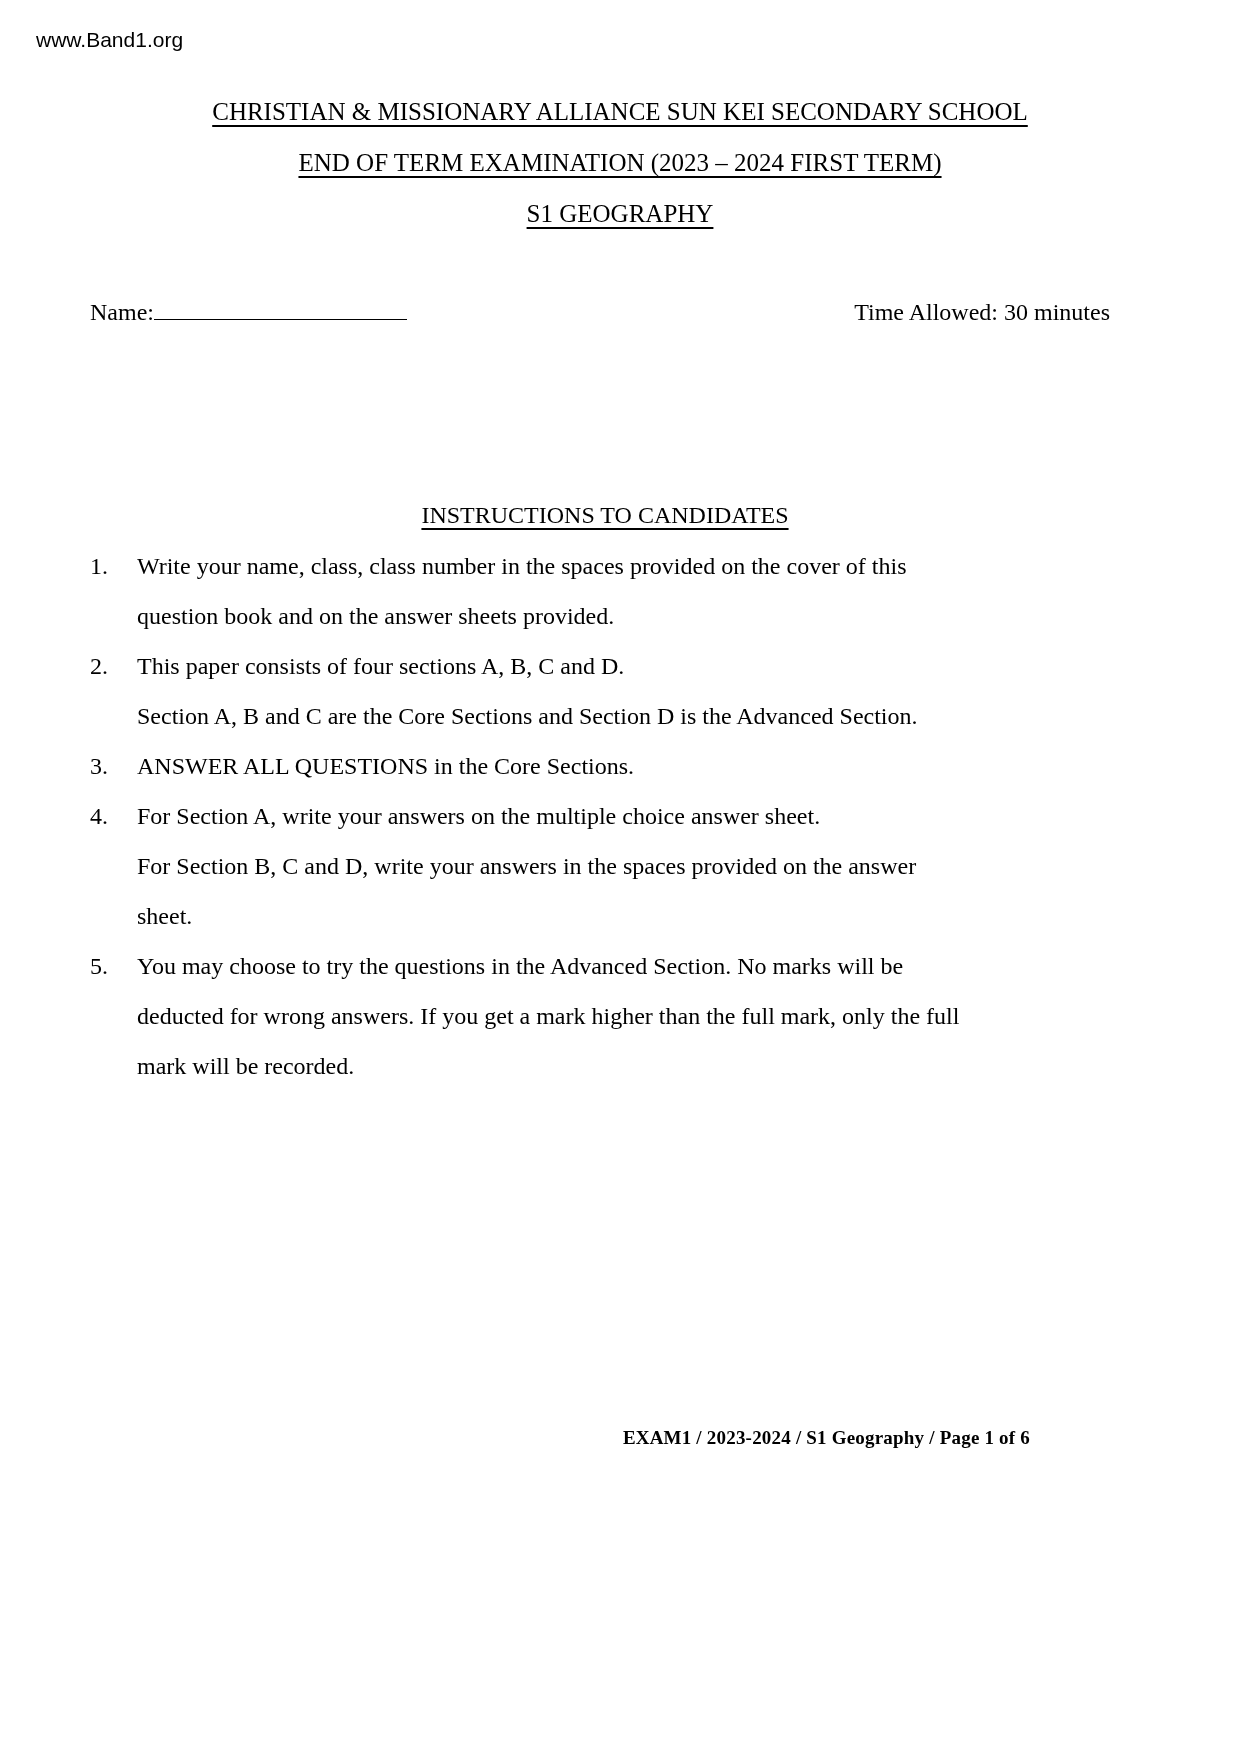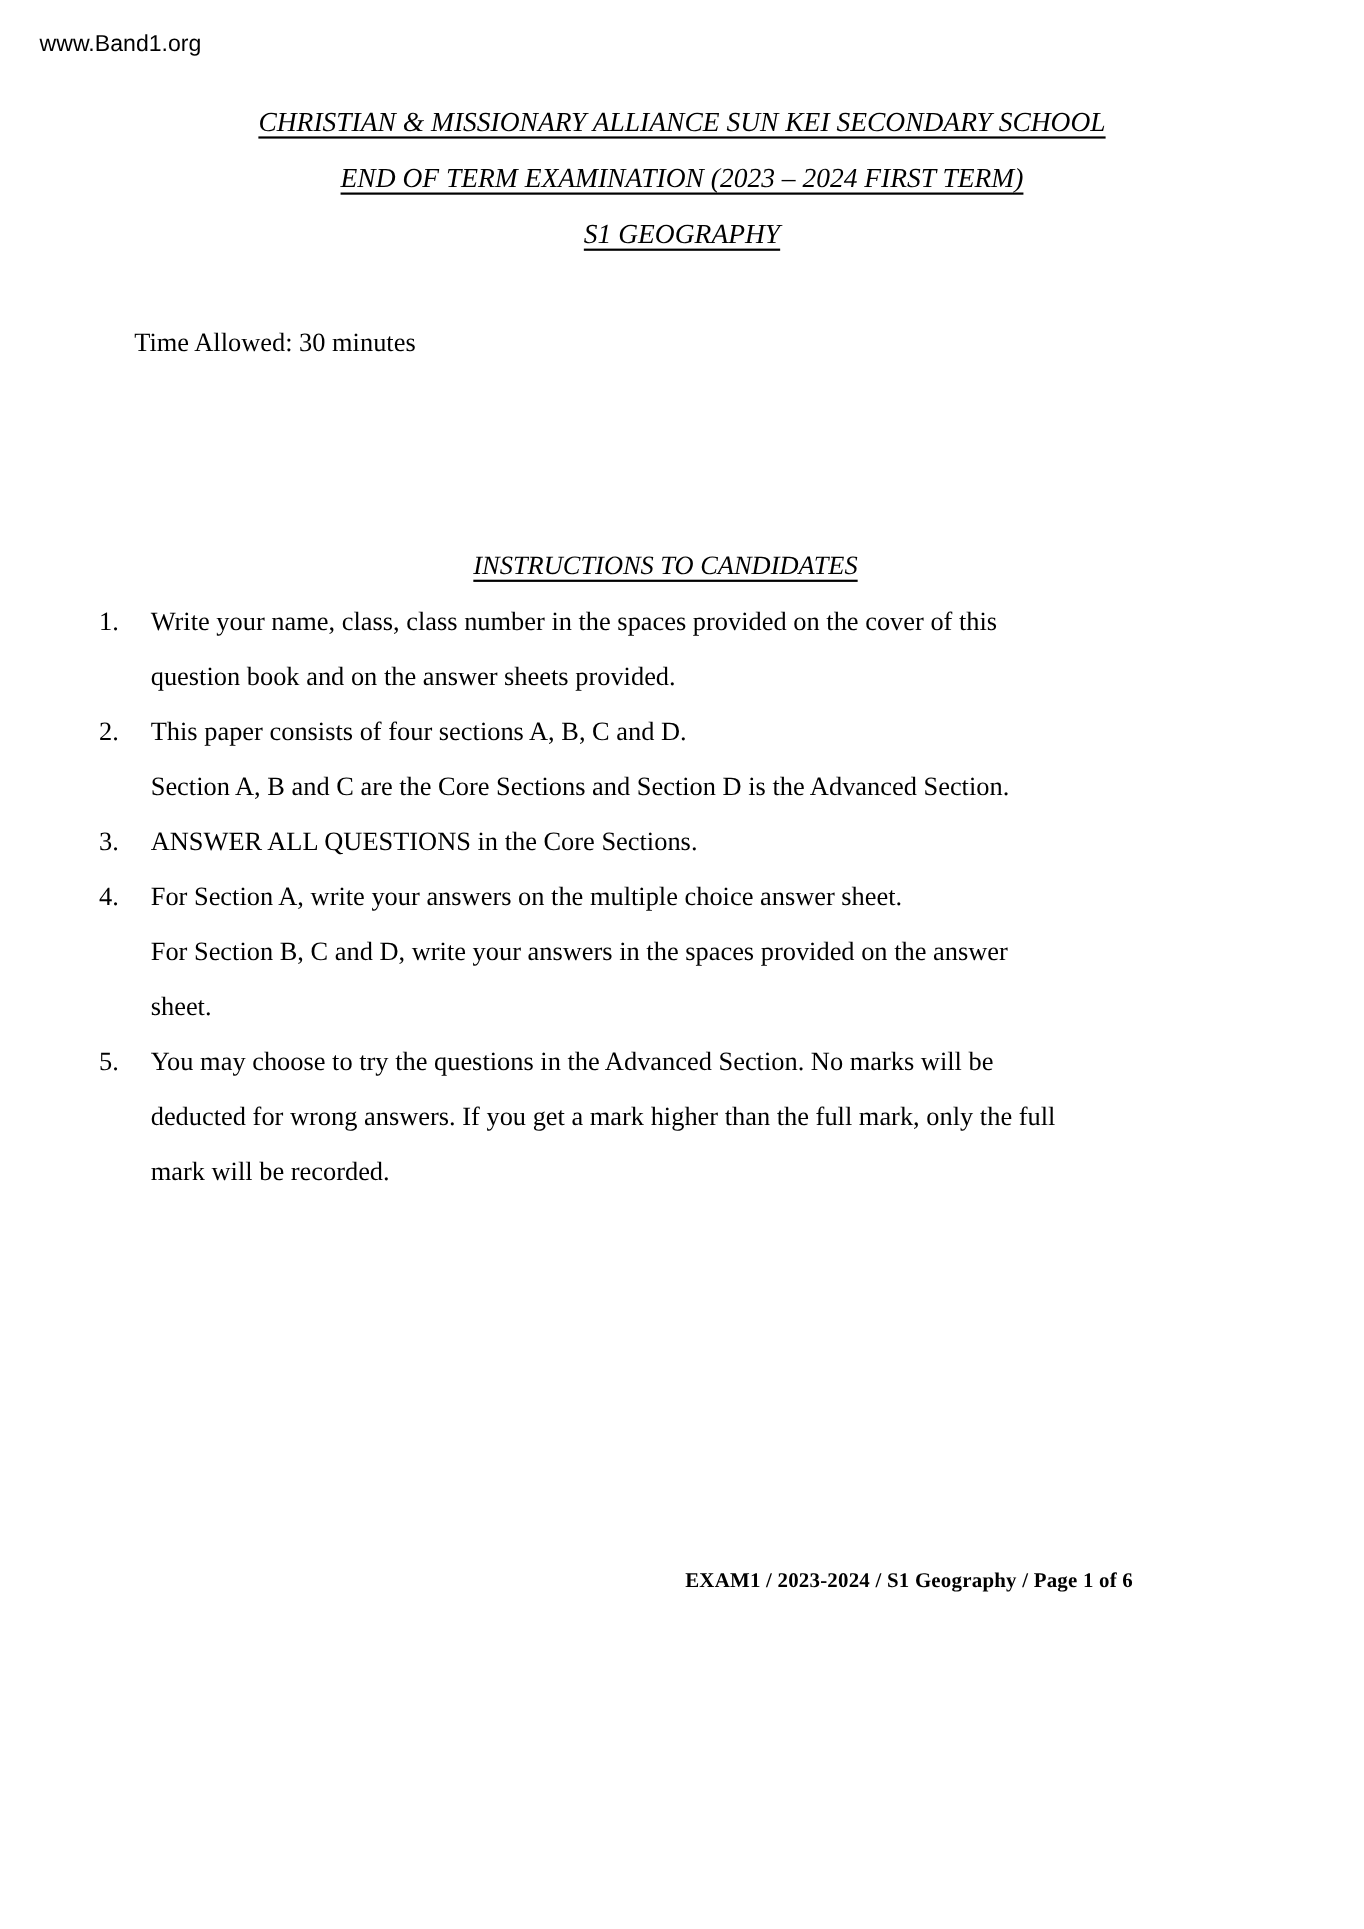--- a/index.html
+++ b/index.html
@@ -27,38 +27,37 @@
     left: 0;
     width: 100%;
     text-align: center;
     font-size: 25px;
     line-height: 51px;
   }
   .u {
     text-decoration: underline;
     text-underline-offset: 5px;
     text-decoration-thickness: 1.5px;
-    font-style: italic;
   }
   .info {
     position: absolute;
     top: 288px;
     left: 90px;
     right: 130px;
     font-size: 24px;
     line-height: 49px;
   }
   .info-row {
     display: flex;
     justify-content: space-between;
   }
   .info-left { }
   .info-right {
     width: 320px;
-    text-align: center;
+    text-align: right;
   }
   .blank {
     display: inline-block;
     border-bottom: 1.6px solid #000;
     height: 24px;
     vertical-align: baseline;
   }
   .blank-name { width: 253px; }
   .blank-class { width: 95px; }
   .blank-no { width: 66px; margin-left: 14px; }
@@ -104,20 +103,23 @@
   <div class="watermark">www.Band1.org</div>
 
   <div class="header">
     <div><span class="u">CHRISTIAN &amp; MISSIONARY ALLIANCE SUN KEI SECONDARY SCHOOL</span></div>
     <div><span class="u">END OF TERM EXAMINATION (2023 – 2024 FIRST TERM)</span></div>
     <div><span class="u">S1 GEOGRAPHY</span></div>
   </div>
 
   <div class="info">
     <div class="info-row">
+      <div class="info-left">
+        <span>Name:</span><span class="blank blank-name"></span>
+      </div>
       <div class="info-right">Time Allowed: 30 minutes</div>
     </div>
   </div>
 
   <div class="instructions">
     <div class="ins-title"><span class="u">INSTRUCTIONS TO CANDIDATES</span></div>
     <div class="ins-list">
       <div class="ins-item">
         <span class="ins-num">1.</span>
         <span class="ins-text">Write your name, class, class number in the spaces provided on the cover of this

